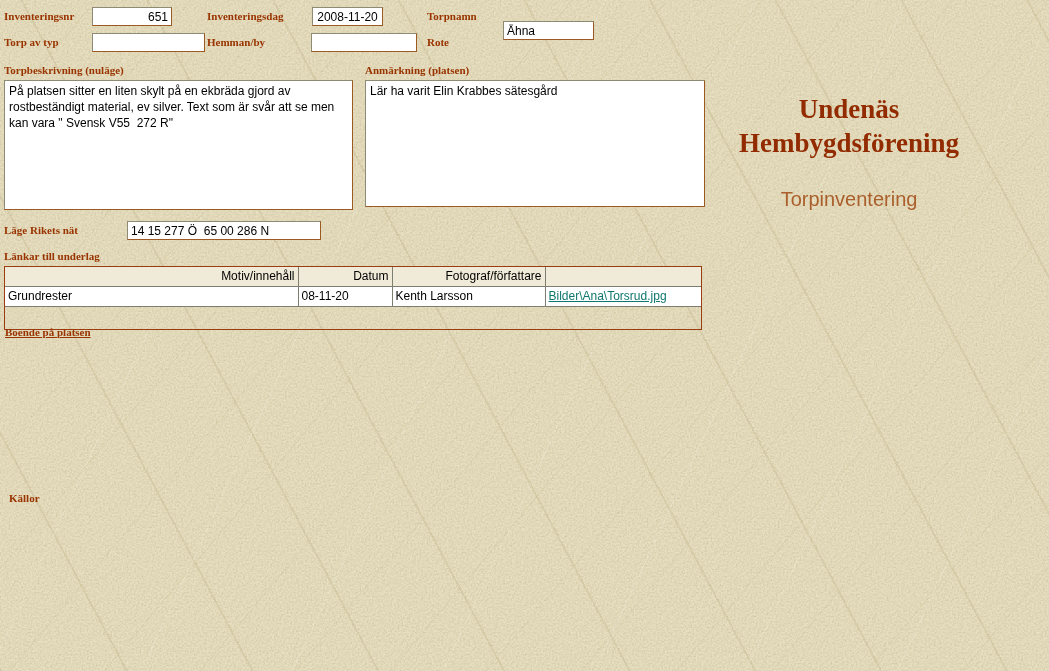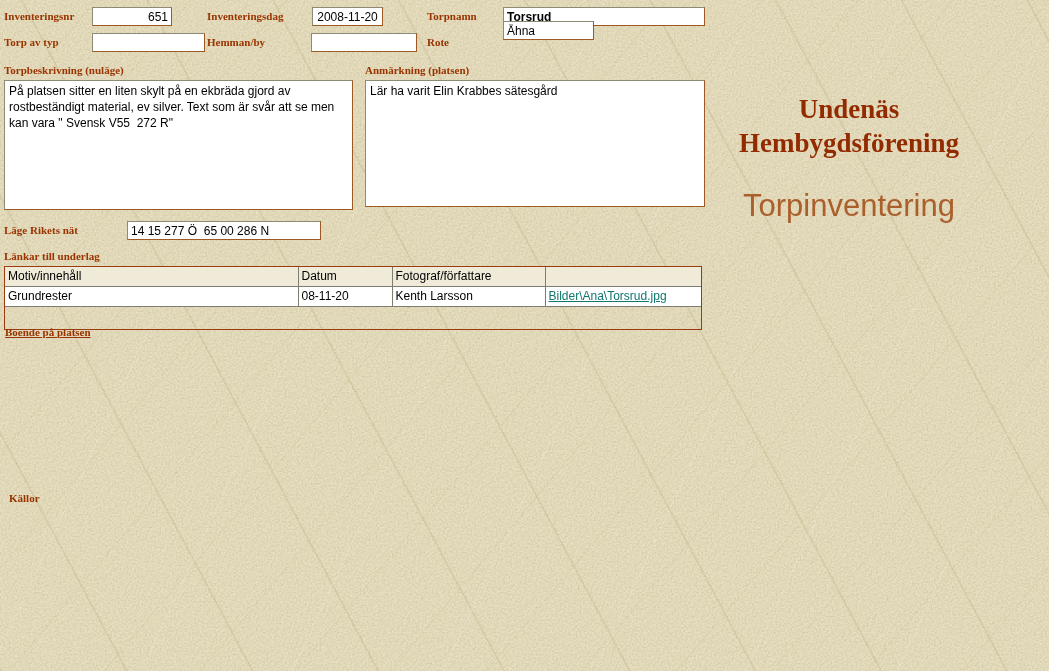--- a/index.html
+++ b/index.html
@@ -51,21 +51,21 @@
 
   .links-table-wrap {
     position:absolute; left:4px; top:266px; width:698px; height:64px;
     border:1px solid #9a3c10;
   }
   .links-table {
     width:100%; border-collapse:collapse; table-layout:fixed;
     font-family:"Liberation Sans", sans-serif; font-size:12px; color:#000;
   }
   .links-table th {
-    height:19px; background:#f0ebd8; font-weight:normal; text-align:left;
+    height:19px; background:#f0ebd8; font-weight:normal; text-align:right;
     border-right:1px solid #7e7e70; border-bottom:1px solid #7e7e70;
     padding:0 3px; overflow:hidden; white-space:nowrap;
   }
   .links-table td {
     height:20px; background:#ffffff; text-align:left;
     border-right:1px solid #7e7e70; border-bottom:1px solid #7e7e70;
     padding:0 3px; overflow:hidden; white-space:nowrap;
   }
   .links-table th:last-child, .links-table td:last-child { border-right:none; }
   .doc-link { color:#0f766e; text-decoration:underline; }
@@ -74,21 +74,21 @@
     position:absolute; left:694px; top:92px; width:310px;
     text-align:center;
   }
   .org-title {
     font-family:Liberation Serif, serif;
     font-weight:bold; font-size:27px; line-height:34px;
     color:#932b00;
   }
   .app-subtitle {
     font-family:"Liberation Sans", sans-serif;
-    font-size:31px; color:#ab5f2d;
+    font-size:20px; color:#ab5f2d;
     margin-top:28px;
   }
 </style>
 </head>
 <body>
 
 <div class="page">
 
   <svg class="texture" width="1049" height="671" xmlns="http://www.w3.org/2000/svg">
     <filter id="grain">
@@ -100,21 +100,20 @@
 
   <div class="content">
 
     <span class="lbl" style="left:4px; top:10px;">Inventeringsnr</span>
     <input class="inp align-right" style="left: 92px; top: 7px; width: 80px;" value="651">
 
     <span class="lbl" style="left:207px; top:10px;">Inventeringsdag</span>
     <input class="inp align-center" style="left: 312px; top: 7px; width: 71px;" value="2008-11-20">
 
     <span class="lbl" style="left:427px; top:10px;">Torpnamn</span>
-    <input class="inp bold" style="left: 503px; top: 7px; width: 202px;" value="Torsrud">
 
     <span class="lbl" style="left:4px; top:36px;">Torp av typ</span>
     <input class="inp" style="left: 92px; top: 33px; width: 113px;" value="">
 
     <span class="lbl" style="left:207px; top:36px;">Hemman/by</span>
     <input class="inp" style="left: 311px; top: 33px; width: 106px;" value="">
 
     <span class="lbl" style="left:427px; top:36px;">Rote</span>
     <input class="inp" style="left: 503px; top: 21px; width: 91px;" value="Åhna">
 

